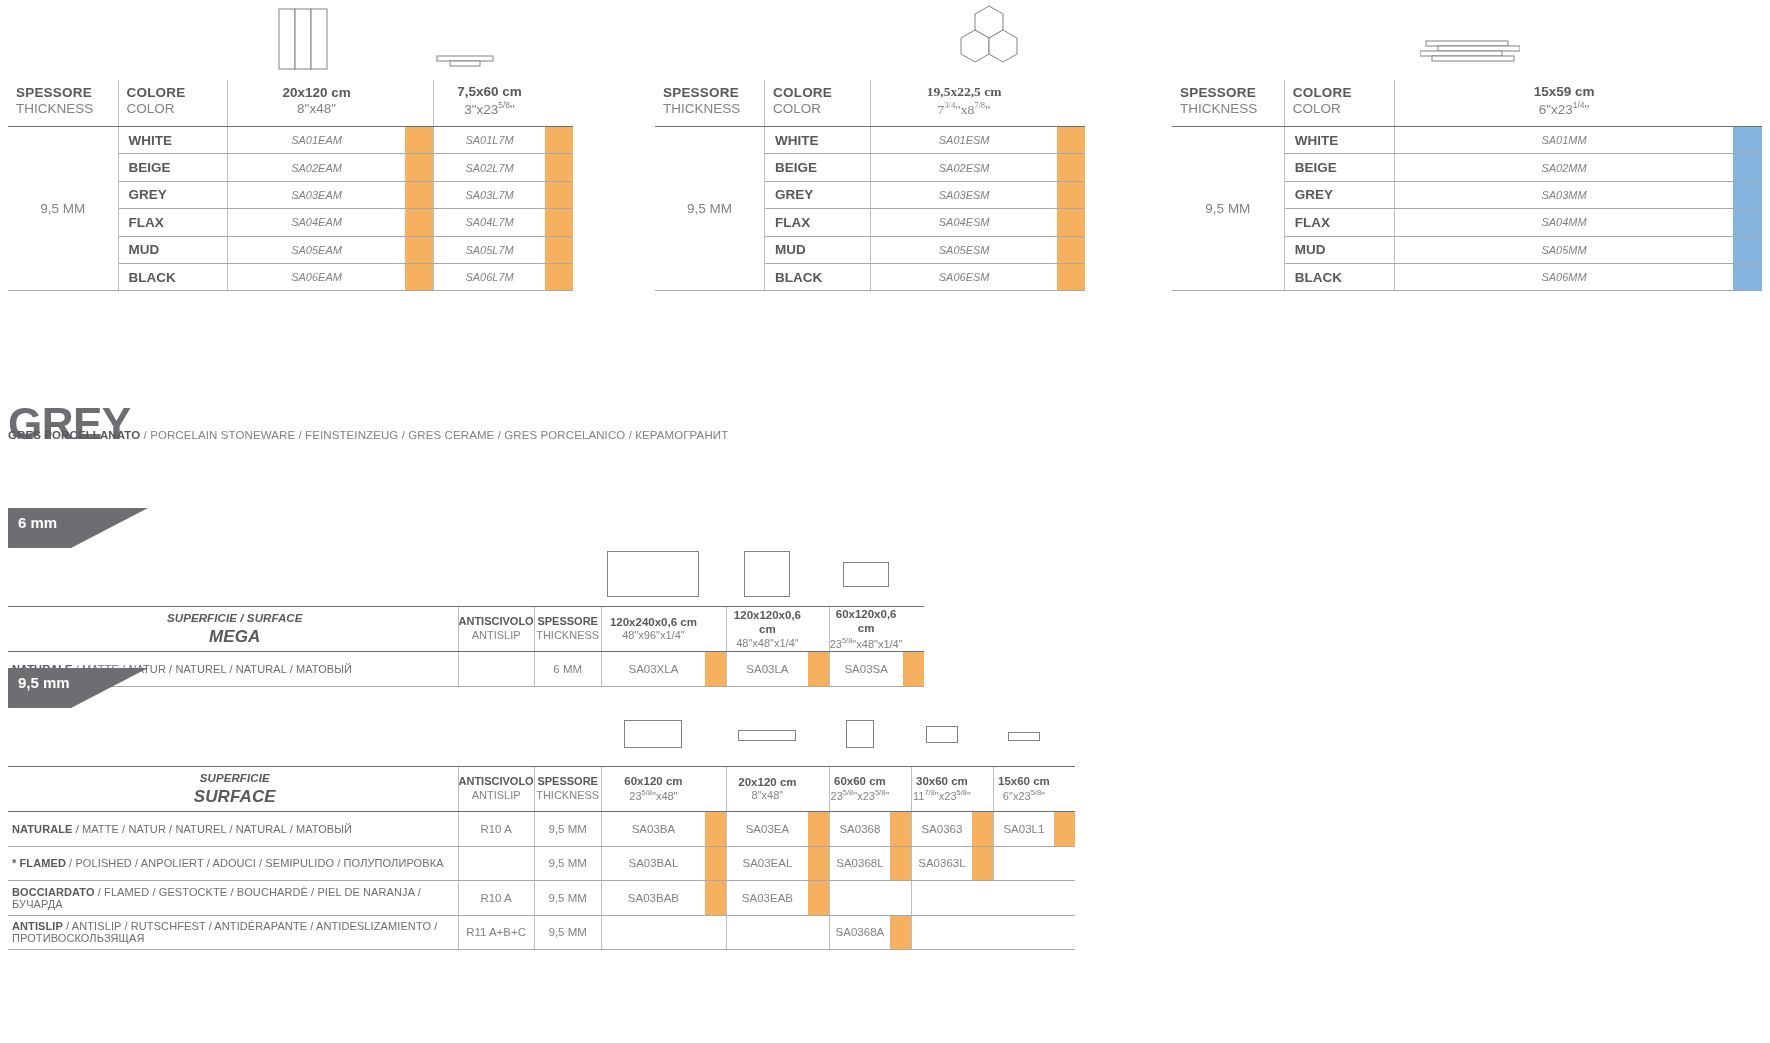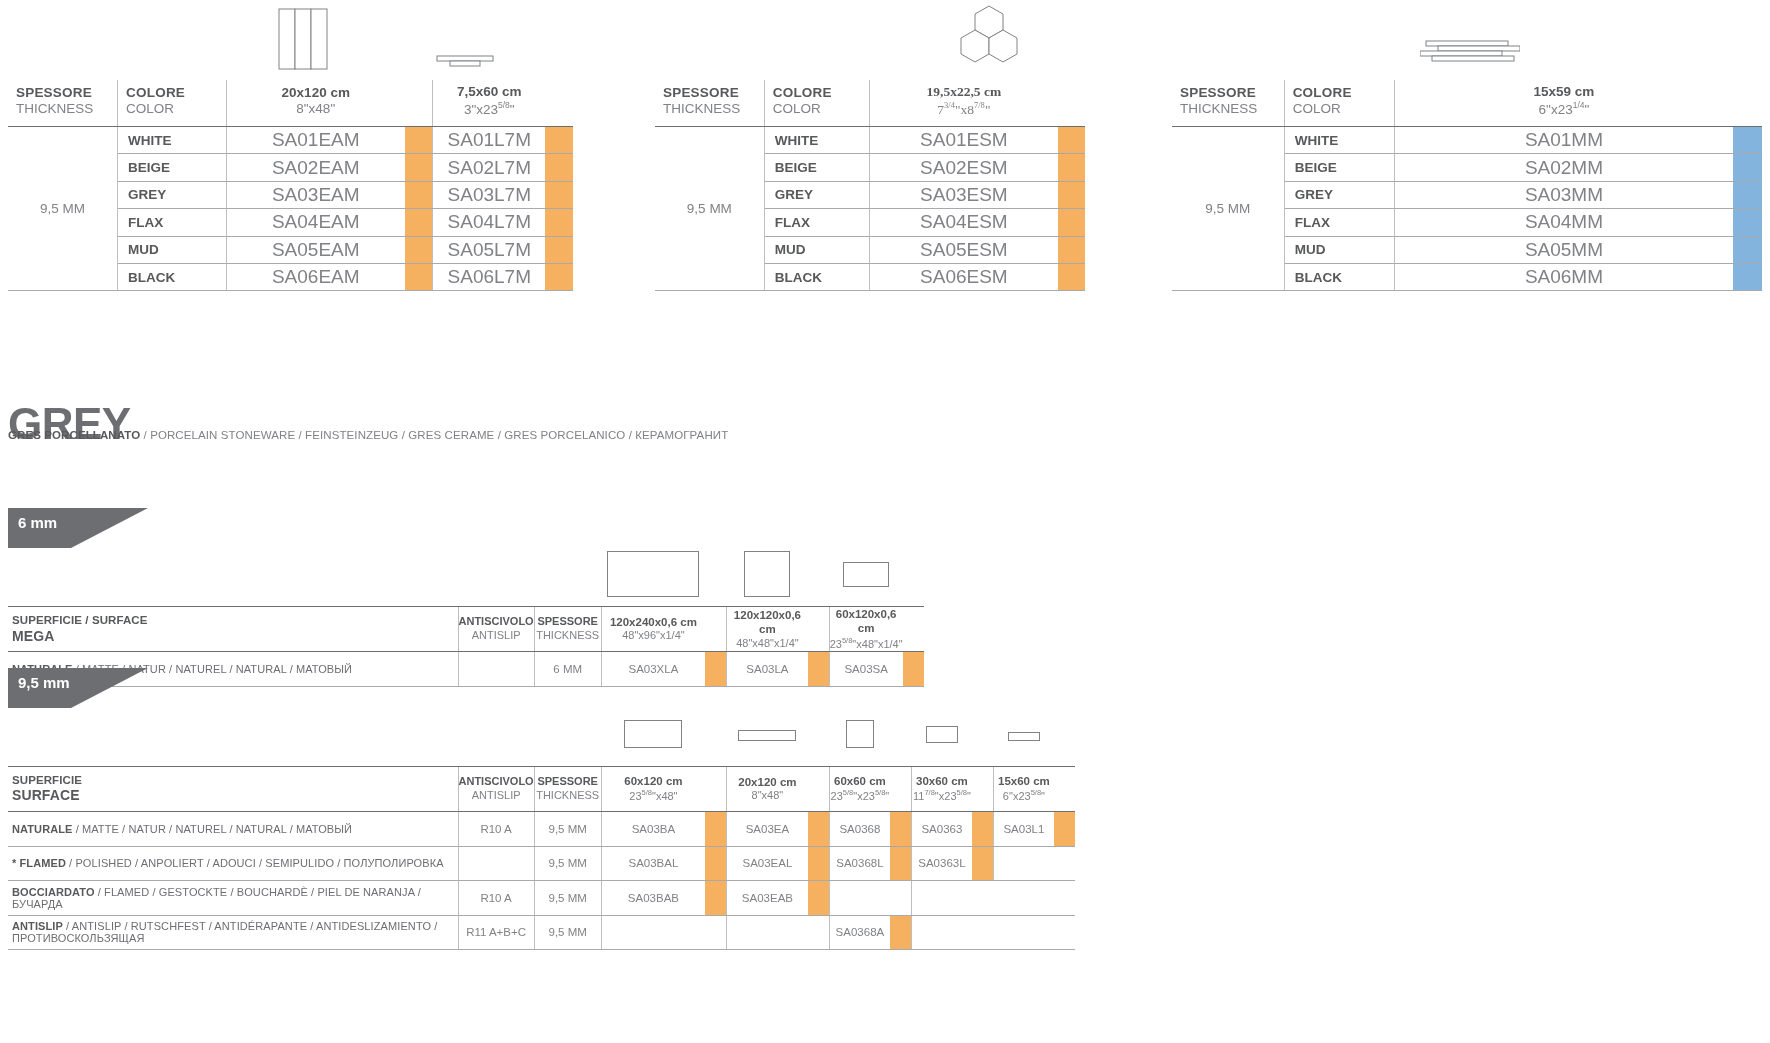--- a/index.html
+++ b/index.html
@@ -44,21 +44,21 @@
   .hdr-size .s2{font-size:13.5px;color:#808285;}
   .hdr-size sup{font-size:8.5px;vertical-align:super;}
 
   .vline{border-left:1.2px solid #bcbec0;}
   .rowline td{border-bottom:1px solid #a7a9ac;}
   .ccolor{
     font-weight:bold;font-size:13.5px;color:#58595b;
     padding-left:10px !important;height:26.4px;
   }
   .ccode{
-    font-size:19px;color:#808285;text-align:center;height:26.4px;
+    font-size:11px;color:#808285;text-align:center;height:26.4px;font-style:italic;
   }
   .cthick{
     font-size:13.5px;color:#808285;text-align:center;vertical-align:middle;
     border-right:1.2px solid #bcbec0;
   }
   .swatch-orange{background:#f6b160;width:30px;}
   .swatch-blue{background:#82b4de;width:30px;}
 
   
   .sectitle{position:absolute;left:8px;top:402px;}
@@ -87,24 +87,24 @@
   
   .stable{position:absolute;}
   .stable table{border-collapse:collapse;}
   .stable td{padding:0;vertical-align:middle;}
   .sthumbcell{height:56px;vertical-align:bottom;text-align:center;padding-bottom:2px !important;}
   .shdr{
     border-bottom:1.4px solid #6d6e71;border-top:1.4px solid #6d6e71;
     height:44px;vertical-align:middle;
   }
   .shdr-left{
-    padding-left:4px !important;line-height:1.25;text-align:left;
+    padding-left:4px !important;line-height:1.25;text-align:center;font-style:italic;
   }
   .shdr-left .l1{font-weight:bold;font-size:11.5px;color:#58595b;letter-spacing:.1px;}
-  .shdr-left .l2{font-weight:bold;font-size:14px;color:#58595b;letter-spacing:.1px;}
+  .shdr-left .l2{font-weight:bold;font-size:17px;color:#58595b;letter-spacing:.1px;}
   .shdr-c{text-align:center;line-height:1.25;}
   .shdr-c .l1{font-weight:bold;font-size:11px;color:#58595b;}
   .shdr-c .l2{font-size:11px;color:#808285;}
   .shdr-sz .s1{font-weight:bold;font-size:11.5px;color:#58595b;}
   .shdr-sz .s2{font-size:11px;color:#808285;}
   .shdr-sz sup{font-size:7.5px;vertical-align:super;}
   .srow td{border-bottom:1px solid #a7a9ac;height:33.5px;}
   .sname{font-size:11px;font-weight:bold;color:#58595b;padding-left:4px !important;letter-spacing:.1px;}
   .sname .rest{font-weight:normal;color:#6d6e71;}
   .sval{font-size:11.5px;color:#808285;text-align:center;}

